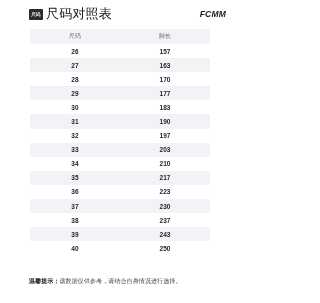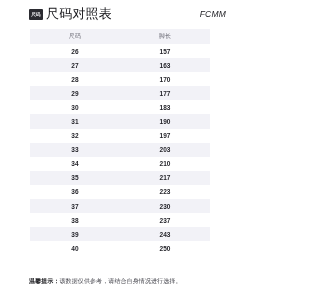--- a/index.html
+++ b/index.html
@@ -59,21 +59,21 @@
     line-height: 14px;
     color: #141418;
     font-weight: normal;
     letter-spacing: 0.2px;
     white-space: nowrap;
   }
   .spacer { flex: 1 1 auto; }
   .brand-word {
     font-size: 8.5px;
     line-height: 9px;
-    font-weight: normal;
+    font-weight: bold;
     font-style: italic;
     color: #1b1b20;
     letter-spacing: 0.2px;
     white-space: nowrap;
   }
 
   
   .table-wrap {
     position: absolute;
     left: 30px;

